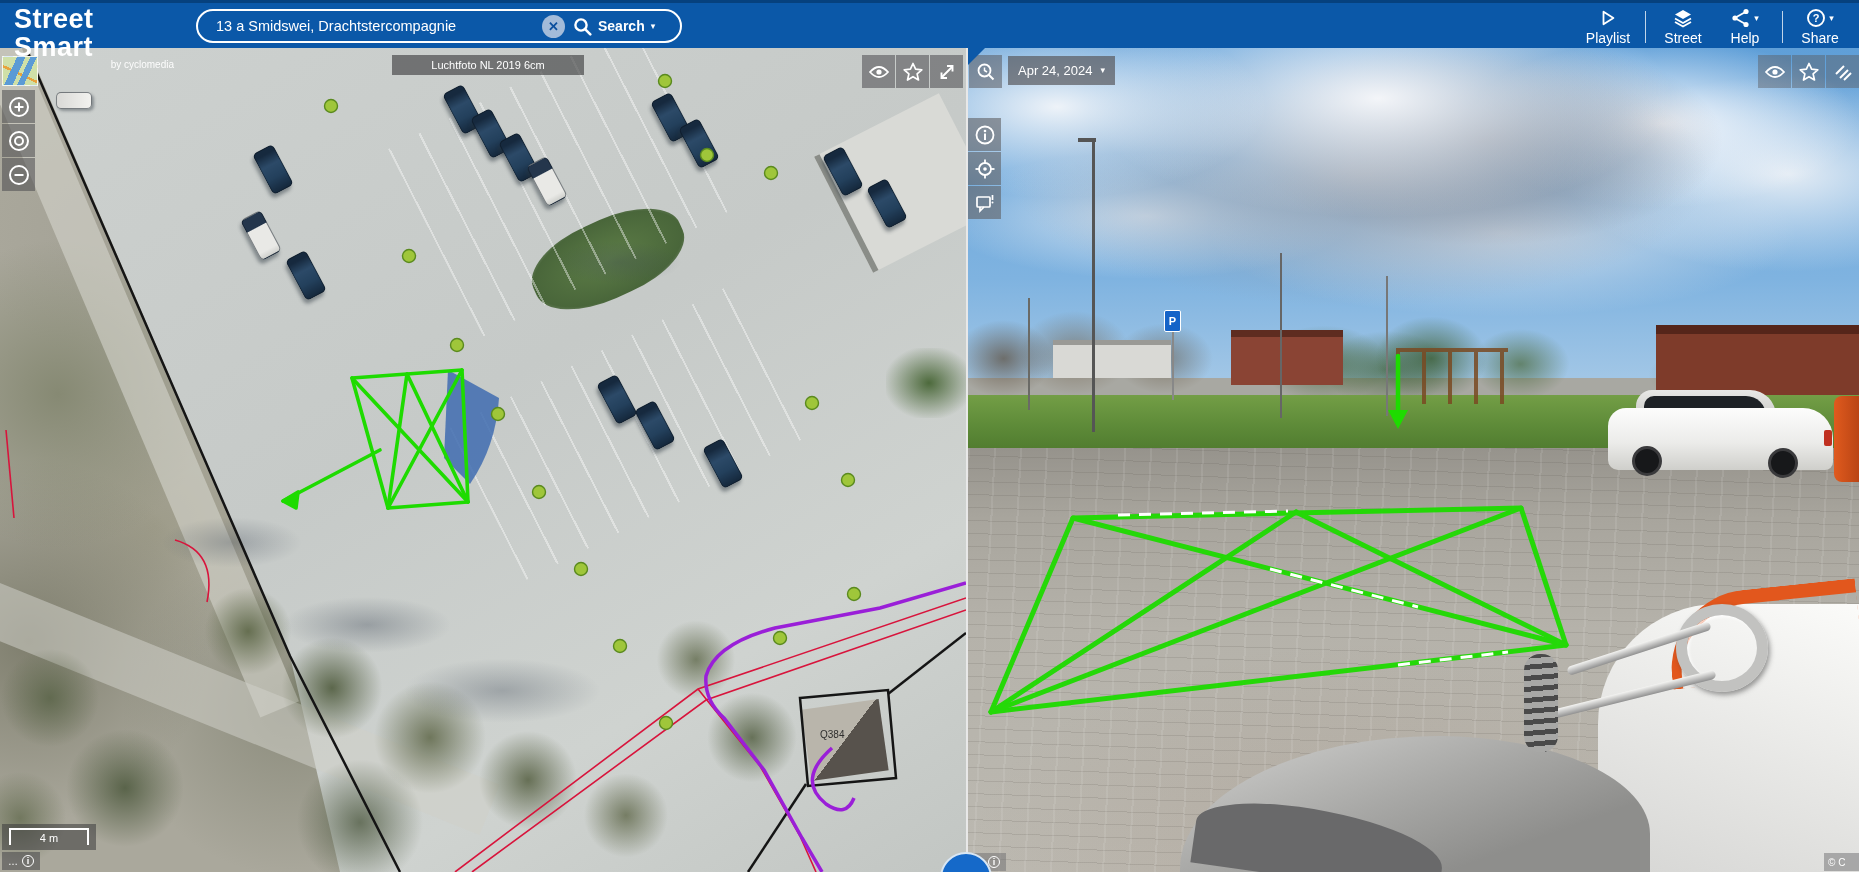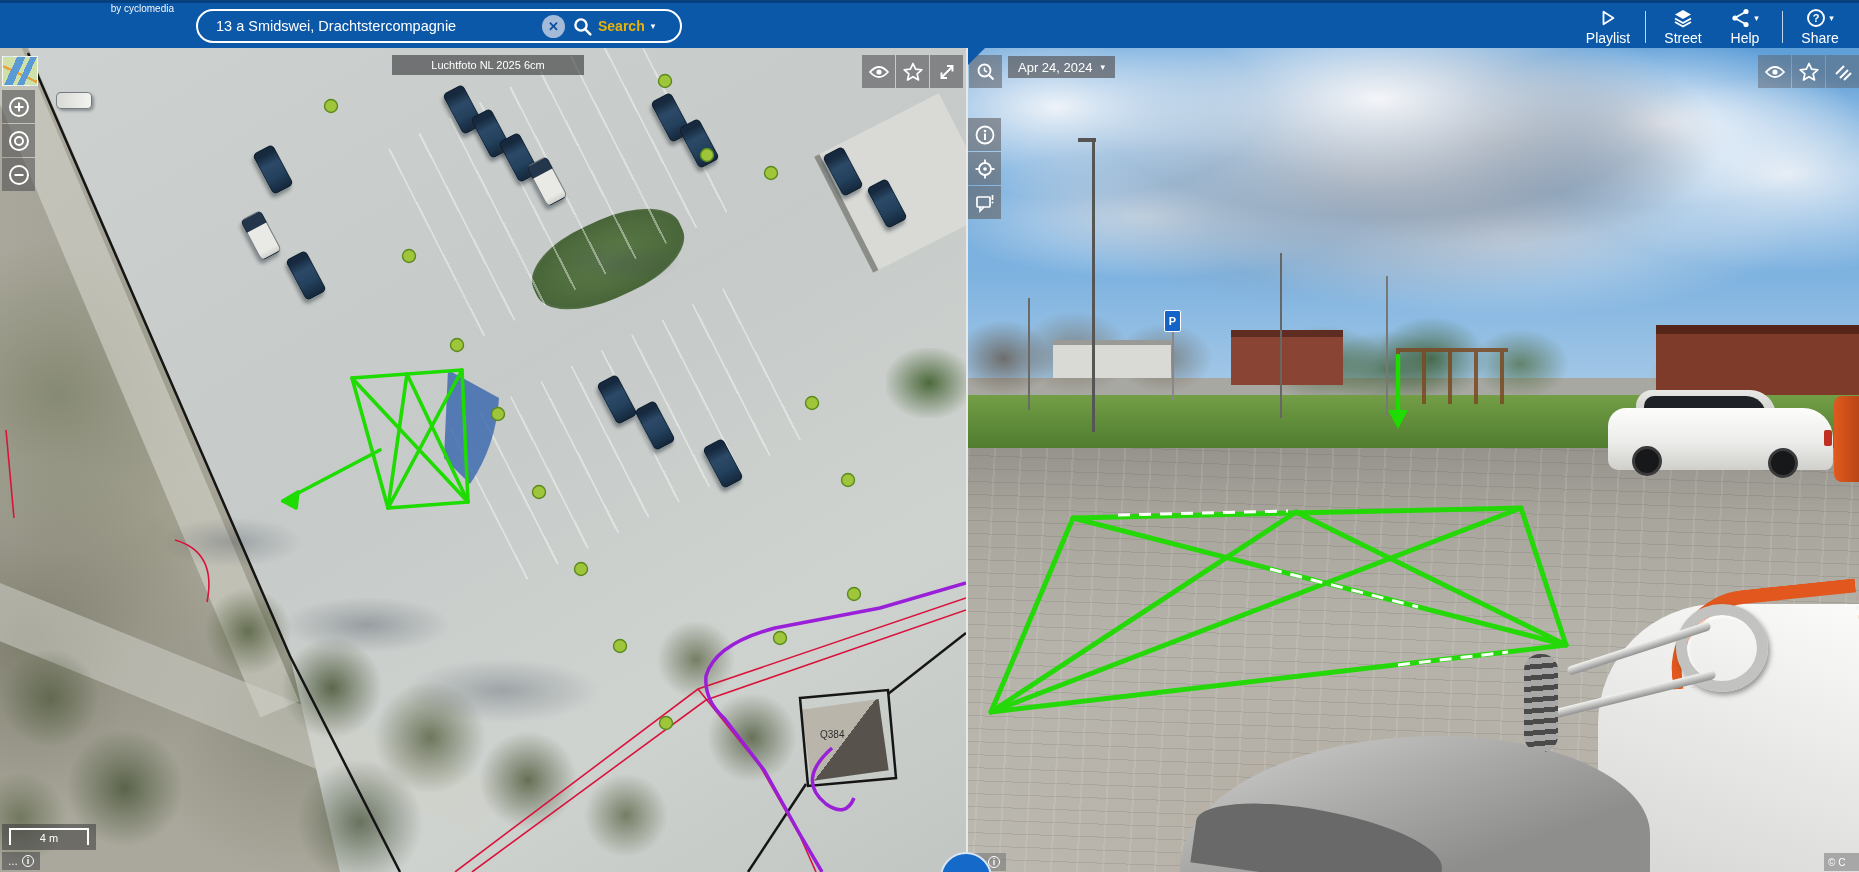--- a/index.html
+++ b/index.html
@@ -8,21 +8,21 @@
 
   
   .topbar{position:absolute;left:0;top:0;width:1859px;height:48px;background:#0b58a8;border-top:3px solid #06417e;z-index:50;}
   .logo{position:absolute;left:14px;top:2px;width:160px;color:#fff;}
   .logo .main{font-size:27px;font-weight:bold;letter-spacing:.5px;line-height:28px;}
   .logo .sub{font-size:10px;text-align:right;margin-top:-2px;opacity:.95;}
   .search-pill{position:absolute;left:196px;top:6px;width:486px;height:34px;border:2px solid #fff;border-radius:18px;display:flex;align-items:center;padding:0 12px 0 16px;gap:8px;}
   .search-pill input{flex:0 0 320px;background:transparent;border:none;outline:none;color:#fff;font-size:14.5px;}
   .clear-btn{width:23px;height:23px;border-radius:50%;background:#a3bbd9;color:#0b4f9e;font-size:13px;font-weight:bold;display:flex;align-items:center;justify-content:center;cursor:pointer;border:none;padding:0;}
   .search-btn{display:flex;align-items:center;gap:6px;background:none;border:none;color:#fff;cursor:pointer;padding:0;}
-  .search-btn .lbl{font-size:14px;font-weight:bold;color:#eab308;}
+  .search-btn .lbl{font-size:14px;font-weight:bold;color:#ffffff;}
   .caret{font-size:9px;color:#fff;line-height:1;}
   .topnav{position:absolute;right:8px;top:0;height:48px;display:flex;align-items:center;gap:0;}
   .navbtn{width:62px;height:44px;background:none;border:none;color:#fff;display:flex;flex-direction:column;align-items:center;justify-content:center;gap:2px;cursor:pointer;padding:0;}
   .navbtn .nlbl{font-size:14px;color:#fff;}
   .navbtn .icon-row{display:flex;align-items:center;gap:3px;height:20px;}
   .nav-div{width:1px;height:32px;background:rgba(255,255,255,.75);margin:0 6px;}
 
   
   .map-panel{position:absolute;left:0;top:48px;width:966px;height:824px;overflow:hidden;background:#b4b1a6;}
   .street-panel{position:absolute;left:968px;top:48px;width:891px;height:824px;overflow:hidden;background:#9cc0e0;}
@@ -128,32 +128,33 @@
   .tail{position:absolute;left:856px;top:382px;width:8px;height:16px;background:#c03020;border-radius:2px;}
   .ocar{position:absolute;left:866px;top:348px;width:26px;height:86px;background:linear-gradient(90deg,#e05a1e,#b84414);border-radius:8px 0 0 8px;}
   .cam-hood{position:absolute;left:212px;top:688px;width:470px;height:140px;background:linear-gradient(160deg,#d2d2d0 0%,#a8a8a6 45%,#8e8e8c 75%);border-radius:55% 45% 0 0 / 95% 70% 0 0;}
   .cam-hood-dk{position:absolute;left:226px;top:762px;width:250px;height:70px;background:#69696a;transform:rotate(8deg);border-radius:40% 60% 0 0;}
   .cam-roof{position:absolute;left:630px;top:556px;width:262px;height:270px;background:linear-gradient(200deg,#fbfbf9 0%,#e8e8e6 50%,#d6d6d4 100%);border-radius:120px 0 0 0;}
   .cam-stripe{position:absolute;left:700px;top:540px;width:192px;height:92px;border-top:14px solid #e2571d;border-left:10px solid #e2571d;border-radius:80px 0 0 0;transform:rotate(-6deg);}
   .cam-ring{position:absolute;left:708px;top:556px;width:92px;height:88px;border:11px solid #c2c2c0;border-radius:50%;box-shadow:inset 2px 2px 3px rgba(255,255,255,.8),2px 3px 5px rgba(60,60,60,.5);}
   .cam-rod{position:absolute;height:9px;background:linear-gradient(180deg,#f4f4f2,#909090);border-radius:5px;}
   .cam-coil{position:absolute;left:556px;top:606px;width:34px;height:98px;background:repeating-linear-gradient(175deg,#4a4a4a 0 5px,#a8a8a6 5px 11px);border-radius:16px;}
   .corner-wedge{position:absolute;left:0;top:0;width:0;height:0;border-top:17px solid #0b58a8;border-right:17px solid transparent;z-index:31;}
-  .datebox{position:absolute;left:40px;top:8px;height:22px;background:rgba(88,88,92,.7);color:#fff;display:flex;align-items:center;gap:8px;padding:0 10px;font-size:13px;z-index:30;cursor:pointer;}
+  .datebox{position:absolute;left:40px;top:8px;height:29px;background:rgba(88,88,92,.7);color:#fff;display:flex;align-items:center;gap:8px;padding:0 10px;font-size:13px;z-index:30;cursor:pointer;}
   .swap-circle{position:absolute;left:940px;top:852px;width:52px;height:52px;border-radius:50%;background:#1569c9;border:2px solid #d8e6f4;z-index:45;cursor:pointer;}
   .copybox{position:absolute;left:856px;top:805px;height:18px;width:40px;background:rgba(120,120,122,.55);color:#fff;font-size:10px;display:flex;align-items:center;padding:0 4px;z-index:30;overflow:hidden;}
   svg text{font-family:"Liberation Sans",sans-serif;}
 </style>
 </head>
 <body>
 
 <div class="screen">
 
   <header class="topbar">
     <div class="logo">
+      <div class="main">Street Smart</div>
       <div class="sub">by cyclomedia</div>
     </div>
 
     <div class="search-pill">
       <input type="text" value="13 a Smidswei, Drachtstercompagnie" style="">
       <button class="clear-btn">
           <span>✕</span>
         </button>
       <button class="search-btn">
         <svg width="19" height="19" viewBox="0 0 19 19">
@@ -312,21 +313,21 @@
           <circle cx="11" cy="11" r="4" fill="none" stroke="#fff" stroke-width="2"></circle>
         </svg>
     </button>
     <button class="ctrl-box" style="left:2px;top:110px;">
       <svg width="22" height="22" viewBox="0 0 22 22">
           <circle cx="11" cy="11" r="9" fill="none" stroke="#fff" stroke-width="2"></circle>
           <line x1="6.5" y1="11" x2="15.5" y2="11" stroke="#fff" stroke-width="2"></line>
         </svg>
     </button>
 
-    <div class="label-bar" style="left:392px;top:7px;width:192px;height:20px;font-size:11px;">Luchtfoto NL 2025 6cm</div>
+    <div class="label-bar" style="left:392px;top:7px;width:192px;height:20px;font-size:11px;">Luchtfoto NL 2019 6cm</div>
 
     <button class="ctrl-box" style="left:862px;top:7px;">
       <svg width="20" height="20" viewBox="0 0 20 14">
           <path d="M1,7 Q10,-3 19,7 Q10,17 1,7 Z" fill="none" stroke="#fff" stroke-width="1.8"></path>
           <circle cx="10" cy="7" r="2.6" fill="#fff"></circle>
         </svg>
     </button>
     <button class="ctrl-box" style="left:896px;top:7px;">
       <svg width="20" height="20" viewBox="0 0 20 20">
           <path d="M10 1.5 L12.6 7.2 L18.8 7.8 L14.1 11.9 L15.5 18 L10 14.7 L4.5 18 L5.9 11.9 L1.2 7.8 L7.4 7.2 Z" fill="none" stroke="#fff" stroke-width="1.7" stroke-linejoin="round"></path>

